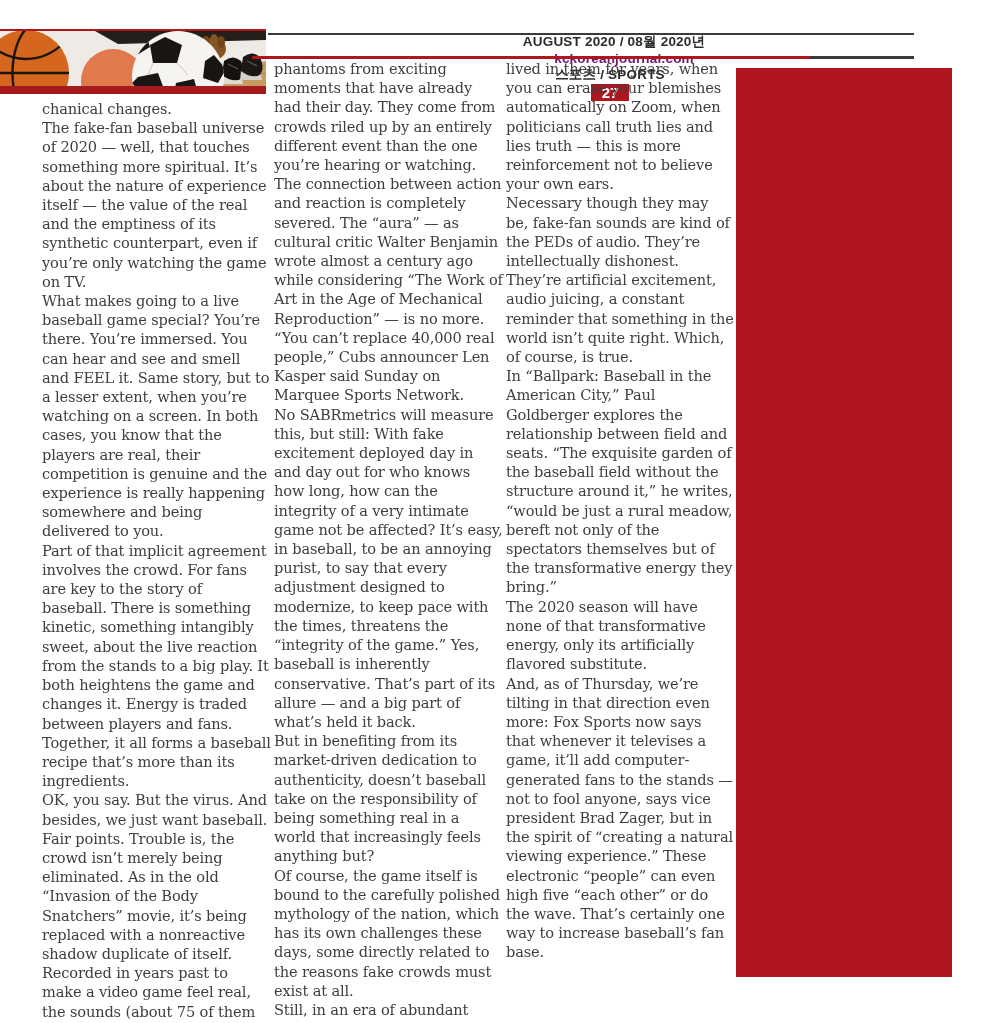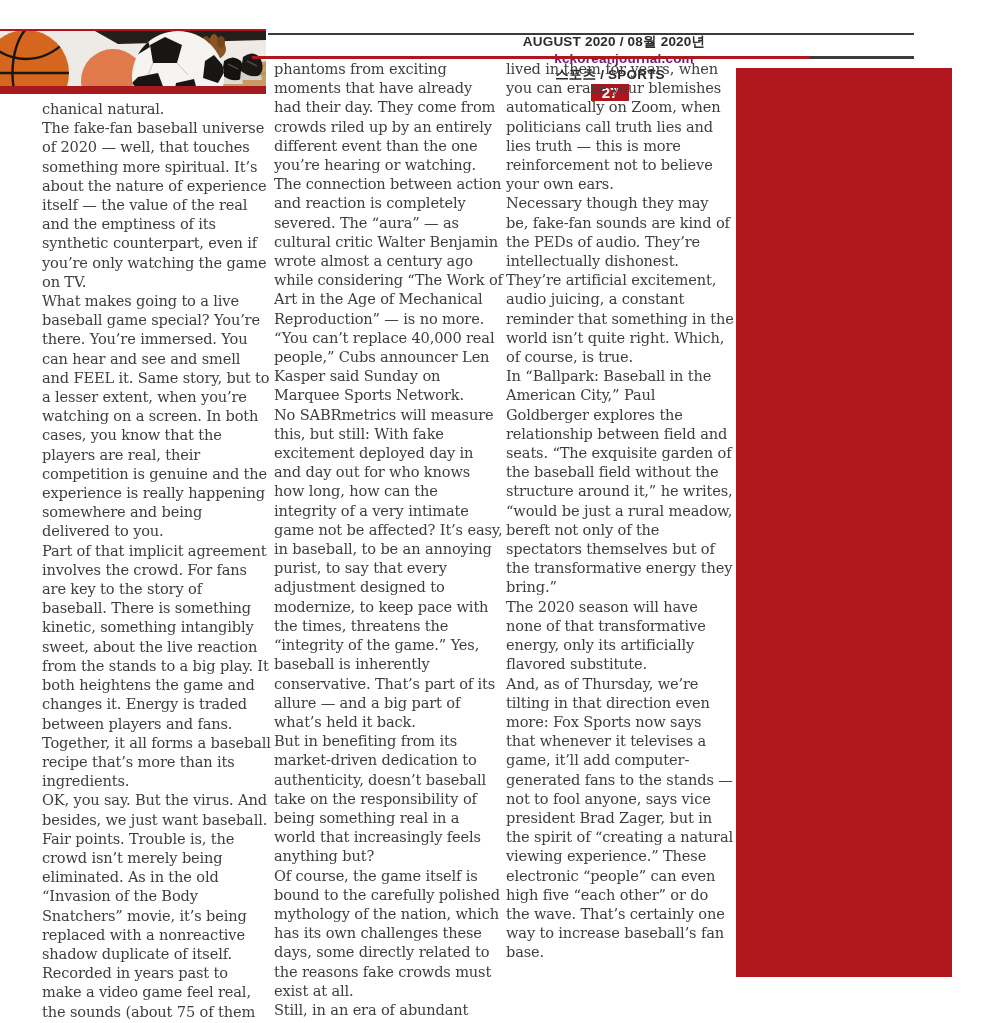--- a/index.html
+++ b/index.html
@@ -117,21 +117,21 @@
   <div class="page-box">
     <span>27</span>
   </div>
 </div>
 <div class="rule-red"></div>
 <div class="rule-dark-seg"></div>
 
 <div class="ad-block"></div>
 
 <div class="col col-1">
-    <p>chanical natural.</p>
+    <p>chanical changes.</p>
     <p>The fake-fan baseball universe of 2020 — well, that touches something more spiritual. It’s about the nature of experience itself — the value of the real and the emptiness of its synthetic counterpart, even if you’re only watching the game on TV.</p>
     <p>What makes going to a live baseball game special? You’re there. You’re immersed. You can hear and see and smell and FEEL it. Same story, but to a lesser extent, when you’re watching on a screen. In both cases, you know that the players are real, their competition is genuine and the experience is really happening somewhere and being delivered to you.</p>
     <p>Part of that implicit agreement involves the crowd. For fans are key to the story of baseball. There is something kinetic, something intangibly sweet, about the live reaction from the stands to a big play. It both heightens the game and changes it. Energy is traded between players and fans. Together, it all forms a baseball recipe that’s more than its ingredients.</p>
     <p>OK, you say. But the virus. And besides, we just want baseball. Fair points. Trouble is, the crowd isn’t merely being eliminated. As in the old “Invasion of the Body Snatchers” movie, it’s being replaced with a nonreactive shadow duplicate of itself.</p>
     <p>Recorded in years past to make a video game feel real, the sounds (about 75 of them in all) are themselves ghosts,</p>
   </div>
 <div class="col col-2">
     <p>phantoms from exciting moments that have already had their day. They come from crowds riled up by an entirely different event than the one you’re hearing or watching. The connection between action and reaction is completely severed. The “aura” — as cultural critic Walter Benjamin wrote almost a century ago while considering “The Work of Art in the Age of Mechanical Reproduction” — is no more.</p>
     <p>“You can’t replace 40,000 real people,” Cubs announcer Len Kasper said Sunday on Marquee Sports Network.</p>
     <p>No SABRmetrics will measure this, but still: With fake excitement deployed day in and day out for who knows how long, how can the integrity of a very intimate game not be affected? It’s easy, in baseball, to be an annoying purist, to say that every adjustment designed to modernize, to keep pace with the times, threatens the “integrity of the game.” Yes, baseball is inherently conservative. That’s part of its allure — and a big part of what’s held it back.</p>

